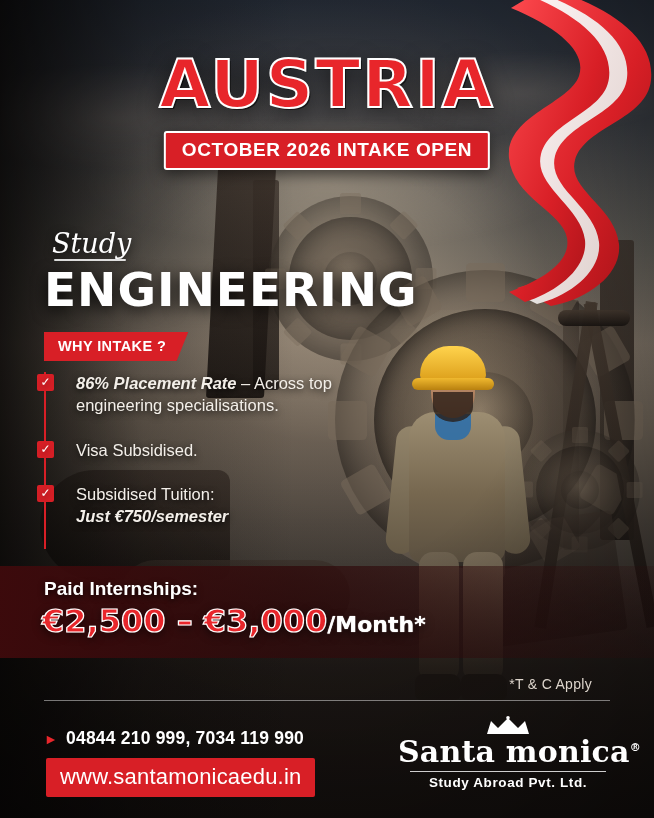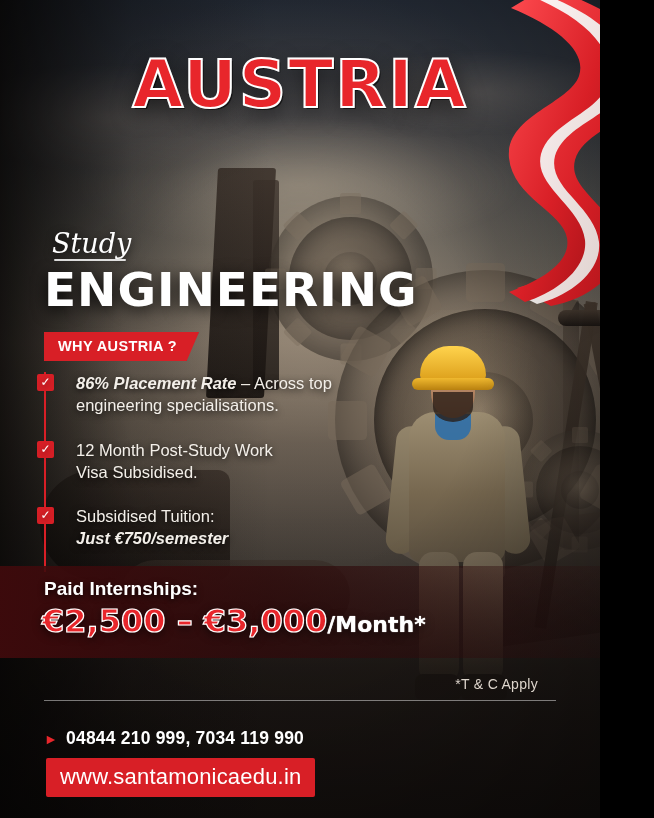--- a/index.html
+++ b/index.html
@@ -8,21 +8,21 @@
     background: #000;
   }
   body {
     width: 654px;
     height: 818px;
     overflow: hidden;
     font-family: "Liberation Sans", sans-serif;
   }
   .poster {
     position: relative;
-    width: 600px;
+    width: 654px;
     height: 818px;
     overflow: hidden;
     background: #1a1512;
   }
 
   
   .bg-sky {
     position: absolute;
     inset: 0;
     background:
@@ -502,37 +502,37 @@
     </defs>
     <path d="M100 -10 C160 10 200 40 196 80 C192 120 130 126 120 160 C112 190 160 206 164 244 C167 276 130 300 96 306
              L62 288 C104 276 134 258 130 236 C126 210 74 198 70 160 C66 118 136 106 148 76 C158 50 126 26 74 10 Z" fill="url(#rg)"></path>
     <path d="M88 -6 C140 14 176 42 172 78 C168 114 110 122 100 156 C92 188 140 206 144 242 C147 272 114 296 82 304
              L66 296 C104 282 130 262 126 238 C122 212 70 198 66 158 C62 116 128 104 138 76 C146 52 116 28 66 6 Z" fill="url(#wg)" opacity="0.95"></path>
     <path d="M76 -4 C124 16 158 44 154 78 C150 112 96 120 86 154 C78 186 126 206 130 240 C133 268 102 292 70 302
              L54 292 C92 278 116 260 112 238 C108 212 58 198 54 158 C50 116 114 104 124 76 C132 52 104 28 56 8 Z" fill="url(#rg)"></path>
   </svg>
 
   <div class="title">AUSTRIA</div>
+  <div class="intake-badge">OCTOBER 2026 INTAKE OPEN</div>
 
   <div class="study-word">Study</div>
   <div class="engineering">ENGINEERING</div>
 
-  <div class="why-tag">WHY AUSTRIA ?</div>
+  <div class="why-tag">WHY INTAKE ?</div>
 
   <div class="bullets">
 
     <div class="bullet">
       <span class="tick">✓</span>
       <em>86% Placement Rate</em><span> – Across top</span>
       <span class="ln2">engineering specialisations.</span>
     </div>
 
     <div class="bullet">
       <span class="tick">✓</span>
-      <span>12 Month Post-Study Work</span>
       <span class="ln2">Visa Subsidised.</span>
     </div>
 
     <div class="bullet">
       <span class="tick">✓</span>
       <span>Subsidised Tuition:</span>
       <span class="ln2 italic">Just €750/semester</span>
     </div>
 
   </div>
@@ -545,14 +545,23 @@
   <div class="tc">*T &amp; C Apply</div>
 
   <div class="divider"></div>
 
   <div class="phone">
     <span class="caret">►</span><span>04844 210 999, 7034 119 990</span>
   </div>
 
   <div class="site">www.santamonicaedu.in</div>
 
+  <div class="logo">
+    <svg class="logo-crown" viewBox="0 0 46 20">
+      <path d="M2 18 L6 5 L13 12 L23 2 L33 12 L40 5 L44 18 Z" fill="#ffffff"></path>
+      <circle cx="23" cy="1.8" r="1.8" fill="#ffffff"></circle>
+    </svg>
+    <div class="logo-name"><span>Santa monica</span><span class="reg">®</span></div>
+    <div class="logo-rule"></div>
+    <div class="logo-sub">Study Abroad Pvt. Ltd.</div>
+  </div>
 
 </div>
 
 </body></html>

